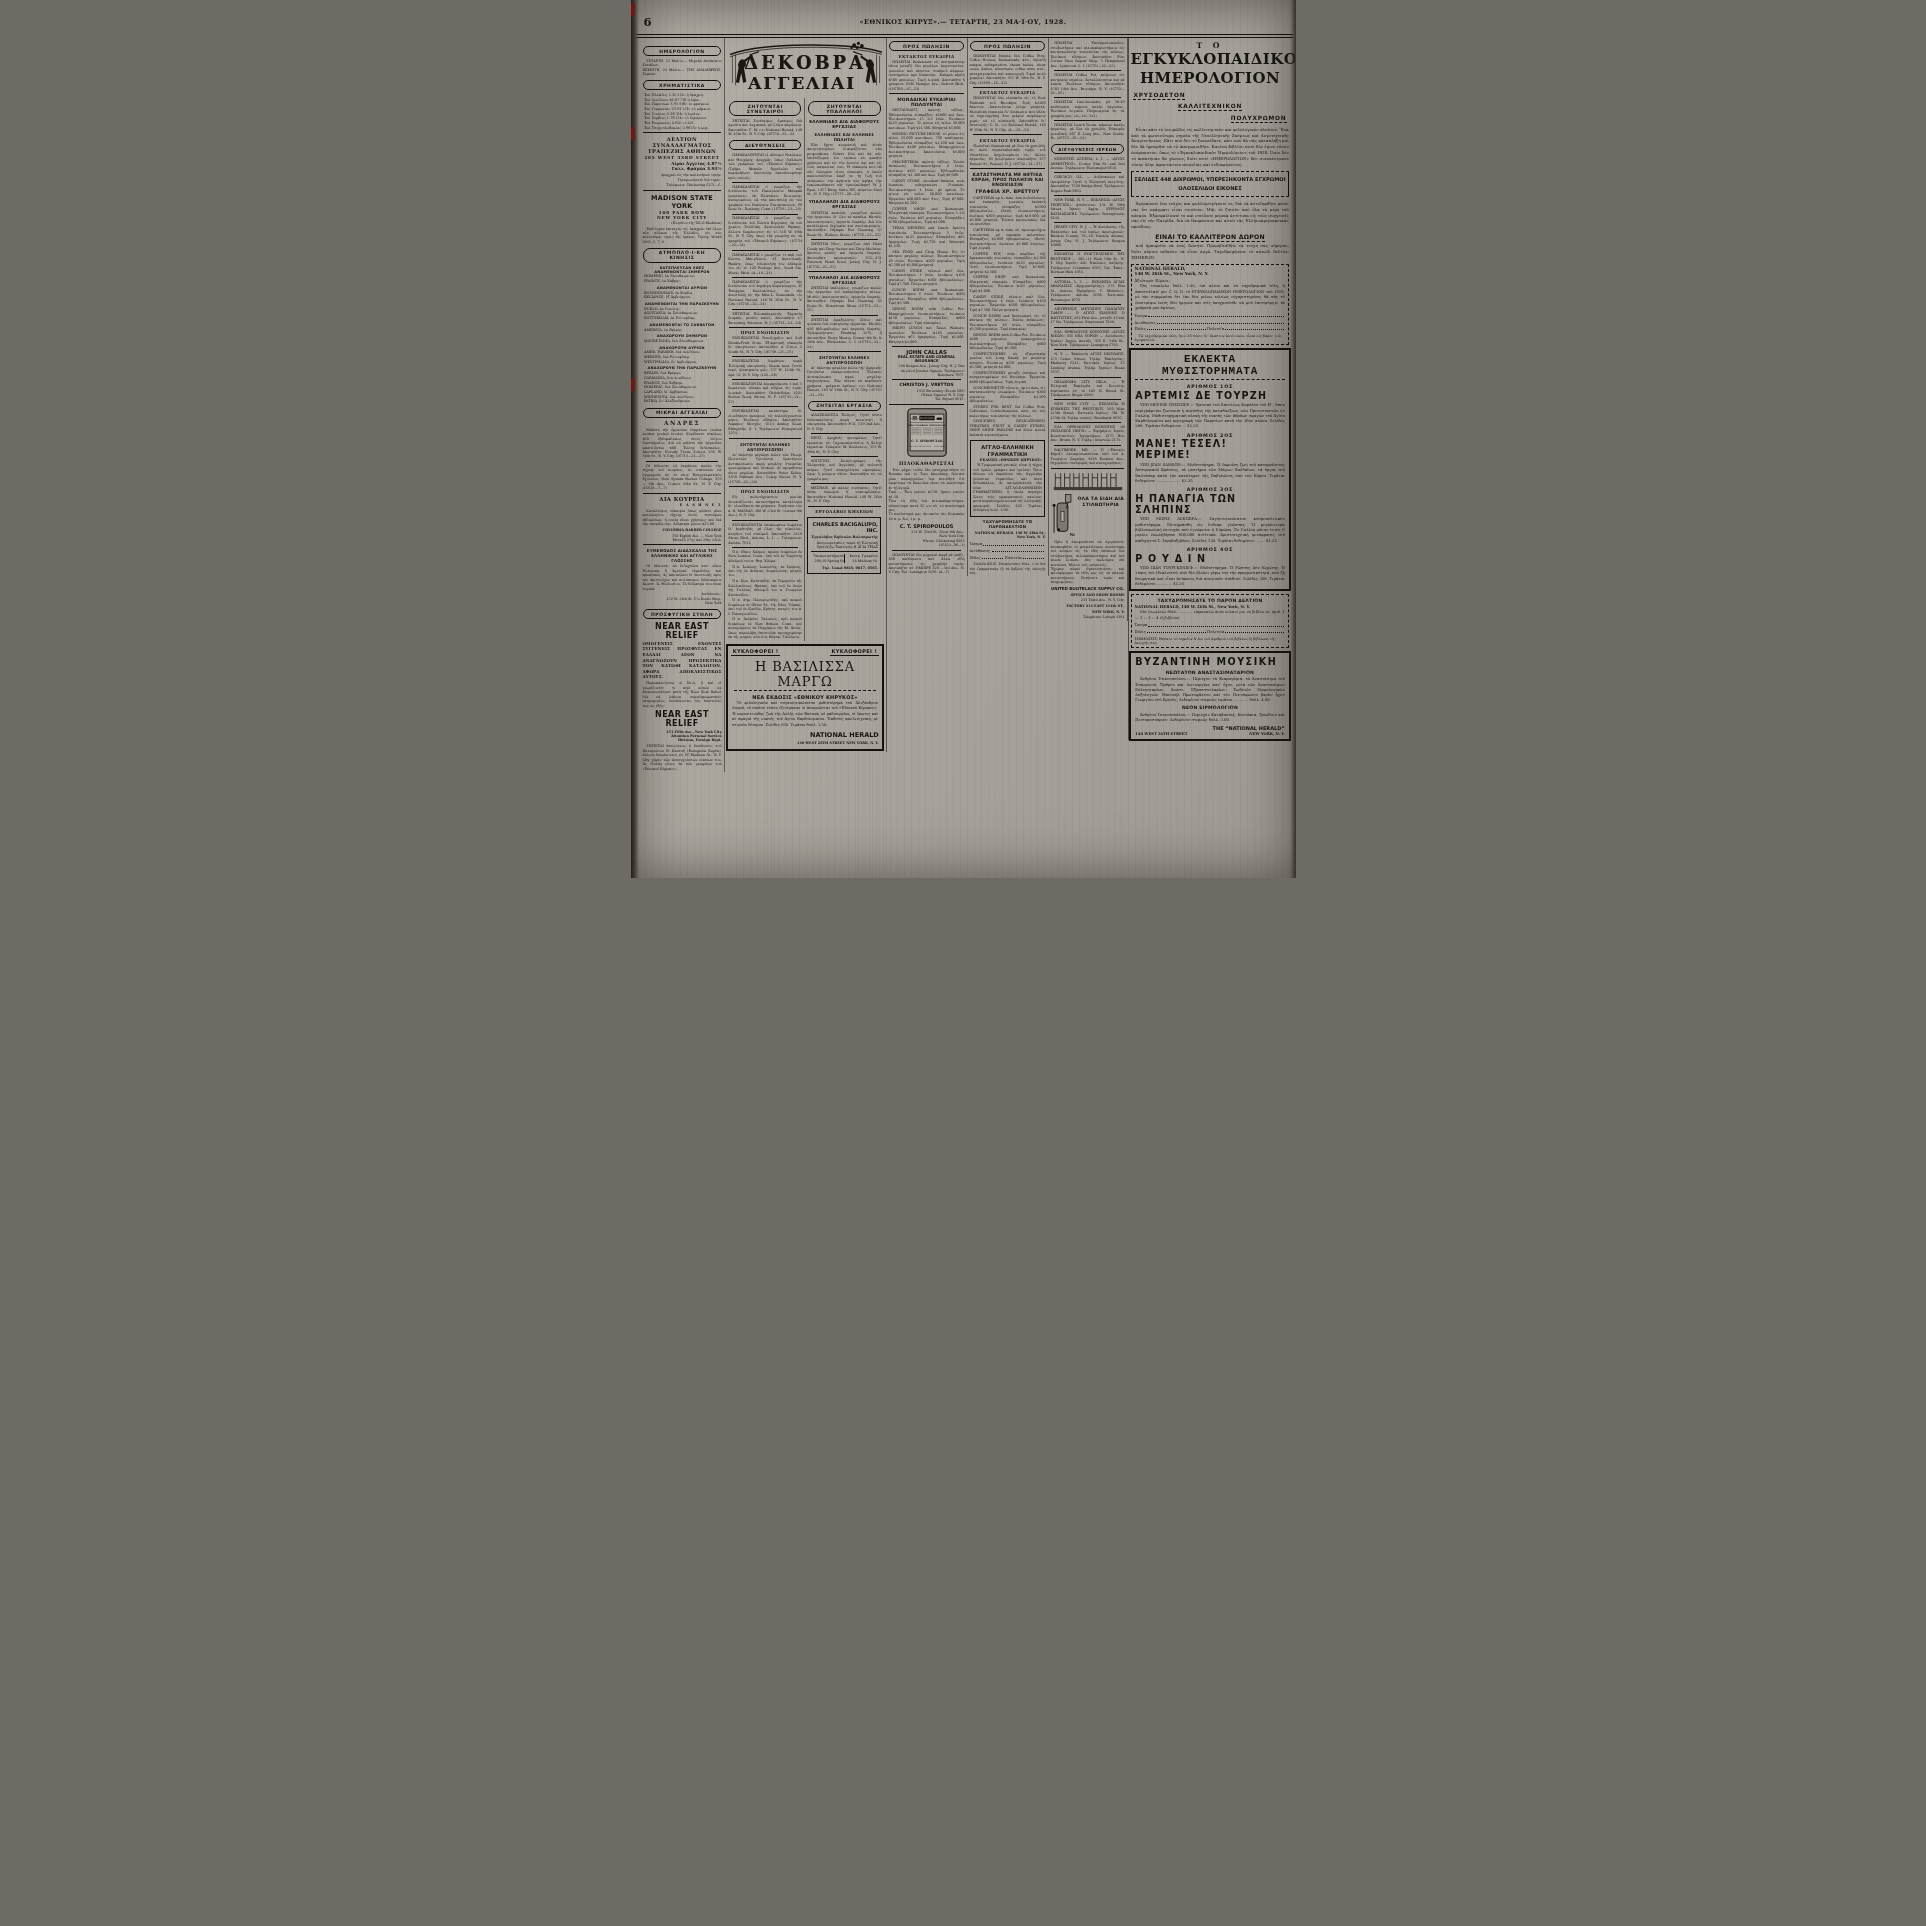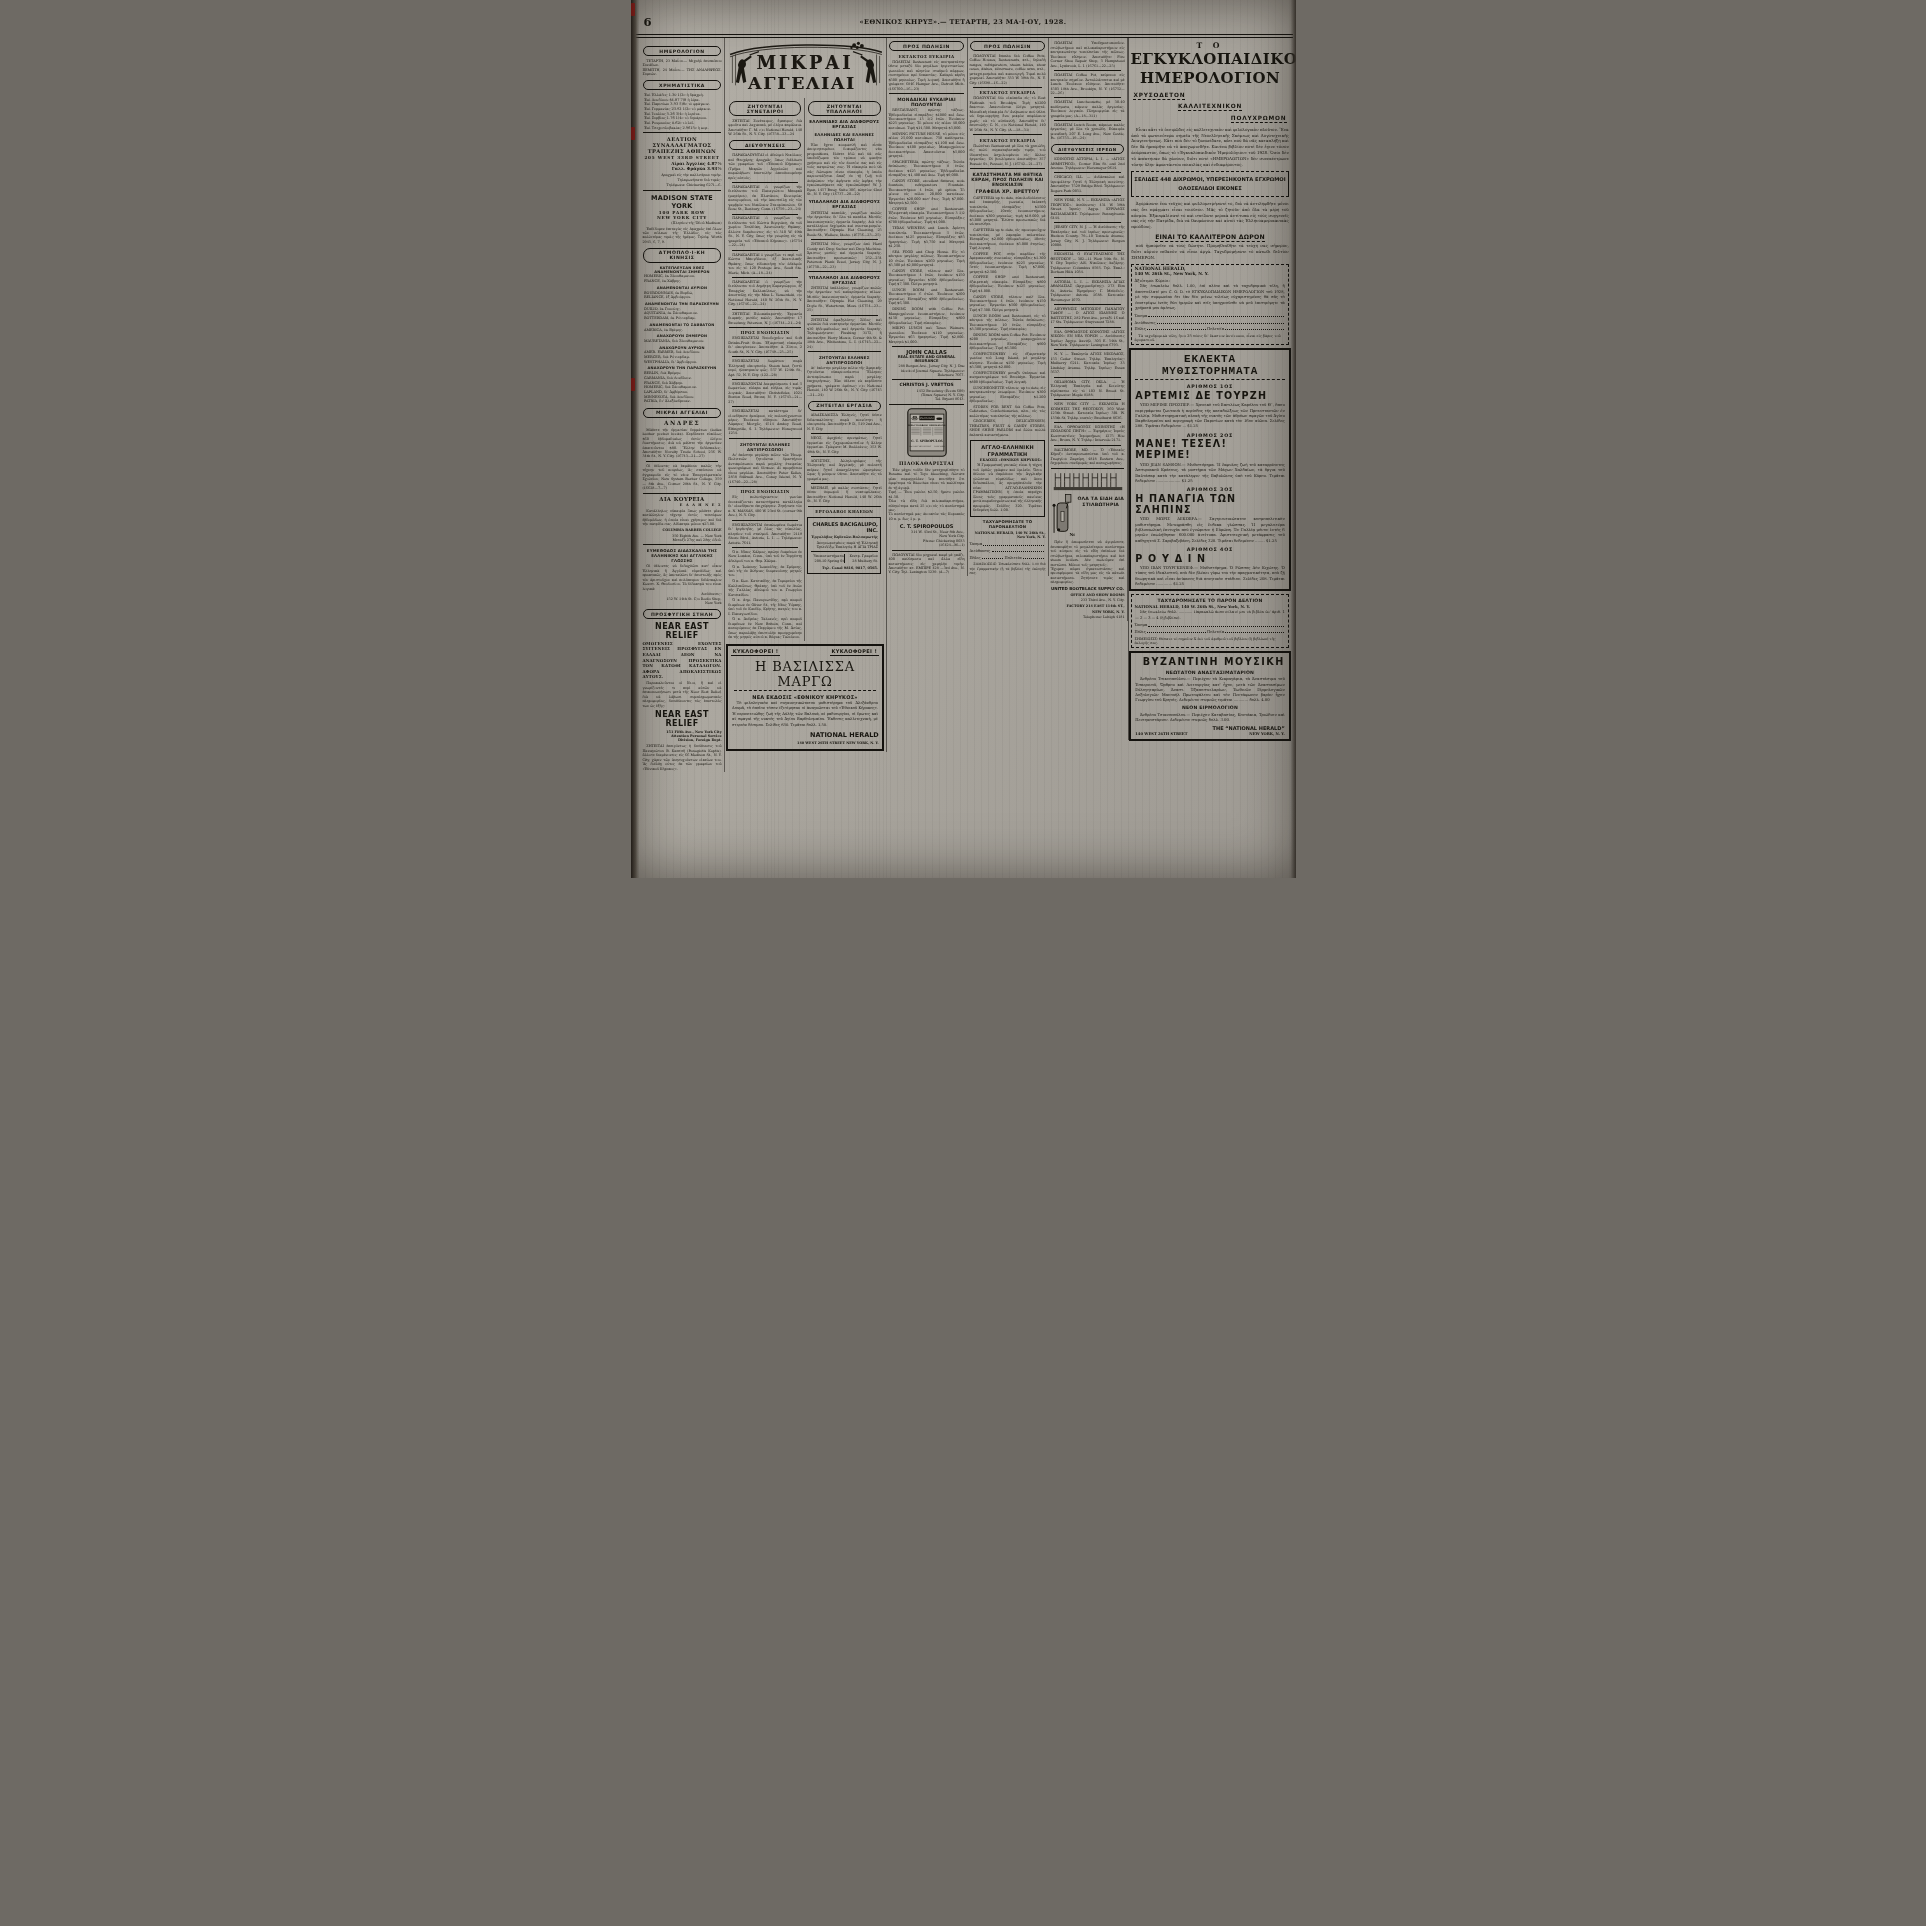--- a/index.html
+++ b/index.html
@@ -56,21 +56,21 @@
   .rbody{font-size:4px;line-height:1.45;text-align:justify;text-indent:4.6px;white-space:pre-line;margin:1.5px 0.8px;}
   .pagesbox{border-top:1px dashed #14120e;border-bottom:1px dashed #14120e;border-left:1.2px solid #14120e;border-right:1.2px solid #14120e;
     text-align:center;font-family:"DejaVu Sans",sans-serif;font-weight:bold;font-size:5.2px;line-height:1.7;padding:3.1px 1.5px;margin:3.9px 0.8px;}
   .ekl-box{border:1.2px solid #14120e;outline:0.6px solid #14120e;outline-offset:0.8px;padding:2.3px 3.9px;margin:4.6px 0;}
   .ekl-title{text-align:center;font-family:Liberation Mono, monospace;font-weight:bold;font-size:11px;letter-spacing:0.8px;
     border-bottom:1.2px dashed #14120e;padding-bottom:2.3px;margin-bottom:1.5px;}
   .arith{text-align:center;font-family:"DejaVu Sans",sans-serif;font-weight:bold;font-size:4.8px;letter-spacing:0.8px;margin:3.9px 0 0.8px;}
   .bktitle{text-align:left;font-family:"DejaVu Sans",sans-serif;font-weight:bold;font-size:9.6px;letter-spacing:1.2px;margin:0.8px 0 1.5px;}
   .bkdesc{font-size:3.8px;line-height:1.4;text-align:justify;text-indent:4.6px;white-space:pre-line;}
   .byz{border:1.2px solid #14120e;outline:0.6px solid #14120e;outline-offset:0.8px;padding:2.3px 3.9px;margin:3.9px 0 0;}
-  .byz-t{text-align:right;font-family:"DejaVu Sans",sans-serif;font-weight:bold;font-size:9.6px;letter-spacing:1.5px;margin:1.5px 0 2.3px;}
+  .byz-t{text-align:left;font-family:"DejaVu Sans",sans-serif;font-weight:bold;font-size:9.6px;letter-spacing:1.5px;margin:1.5px 0 2.3px;}
   .margo{border:1.2px solid #14120e;outline:0.6px solid #14120e;outline-offset:0.8px;padding:2.3px 3.5px;margin:3.9px 0.4px 2.3px;}
   .kyklo{display:flex;justify-content:space-between;font-family:"DejaVu Sans",sans-serif;font-weight:bold;font-size:5px;letter-spacing:0.4px;}
   .kyklo span{border-bottom:0.8px solid #14120e;padding:0 1.5px 0.8px;}
   .margo-t{text-align:center;font-family:"DejaVu Serif",serif;font-weight:normal;font-size:13px;letter-spacing:0.8px;margin:3.1px 0 0.8px;}
   .margo-w{border-bottom:1.2px dashed #14120e;margin:0 3.1px 2.3px;}
   .callas{text-align:center;font-family:"DejaVu Sans",sans-serif;font-weight:bold;}
   .tin{display:block;margin:2.3px auto 0.8px;}
   .smallcaps{font-size:3.2px;}
   [data-interactable]{cursor:default;}
 </style>
@@ -194,21 +194,21 @@
             <path d="M30 62 q6 -14 14 -8 l18 -12 2 5 -16 12 q4 10 -4 16 l6 36 -8 3 -5 -26 -6 26 -8 -2 7 -38 q-4 -6 0 -12z"></path>
             <rect x="58" y="40" width="26" height="3" transform="rotate(-20 58 40)"></rect>
           </g>
           <g fill="#1b1812" transform="translate(410,0) scale(-1,1)">
             <path d="M30 62 q6 -14 14 -8 l18 -12 2 5 -16 12 q4 10 -4 16 l6 36 -8 3 -5 -26 -6 26 -8 -2 7 -38 q-4 -6 0 -12z"></path>
             <rect x="58" y="40" width="26" height="3" transform="rotate(-20 58 40)"></rect>
           </g>
           <path d="M14 44 l0 70 M22 40 l0 80" stroke="#1b1812" stroke-width="1.6"></path>
           <path d="M396 44 l0 70 M388 40 l0 80" stroke="#1b1812" stroke-width="1.6"></path>
         </svg>
-        <div class="t1" data-interactable="false">ΜΙΚΡΑΙ</div>
+        <div class="t1" data-interactable="false">ΔΕΚΟΒΡΑ</div>
         <div class="t2" data-interactable="false">ΑΓΓΕΛΙΑΙ</div>
       </div>
 
       <div class="half">
 
         <div class="hc" data-interactable="false">
           <div class="pill" data-interactable="false">ΖΗΤΟΥΝΤΑΙ ΣΥΝΕΤΑΙΡΟΙ</div>
           <div class="ad" data-interactable="false">ΖΗΤΕΙΤΑΙ Συνέταιρος, ἔμπειρος διὰ φροῦτα καὶ λαχανικά, μὲ ὀλίγα κεφάλαια. Ἀποταθῆτε: Γ. Μ. c)o National Herald, 140 W. 26th St., N. Y. City. (16758—23—24</div>
           <div class="pill" data-interactable="false">ΔΙΕΥΘΥΝΣΕΙΣ</div>
           <div class="ad" data-interactable="false">ΠΑΡΑΚΑΛΟΥΝΤΑΙ οἱ ἀδελφοὶ Νικόλαος καὶ Θεοχάρης Δραχμᾶς, ὅπως διέλθωσι τῶν γραφείων τοῦ «Ἐθνικοῦ Κήρυκος» (Τμῆμα Μικρῶν Ἀγγελιῶν) καὶ παραλάβωσι ἐπιστολὴν ἀπευθυνομένην πρὸς αὐτούς.</div>

